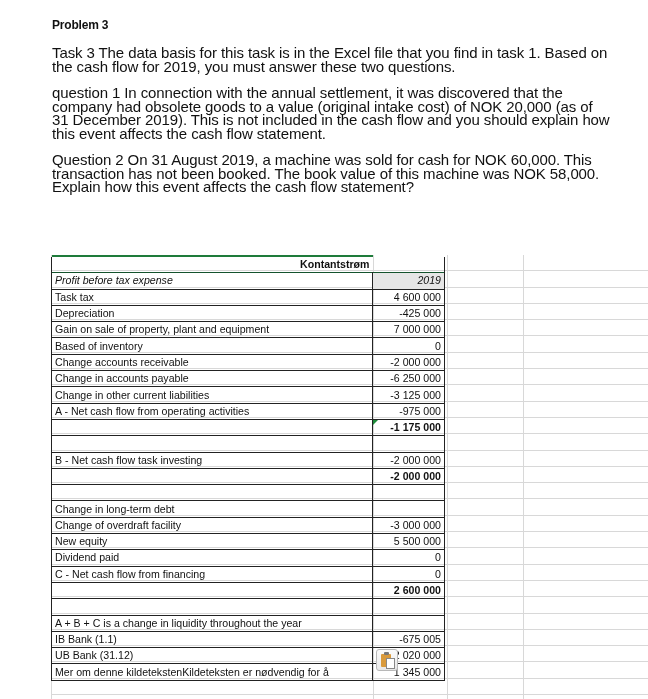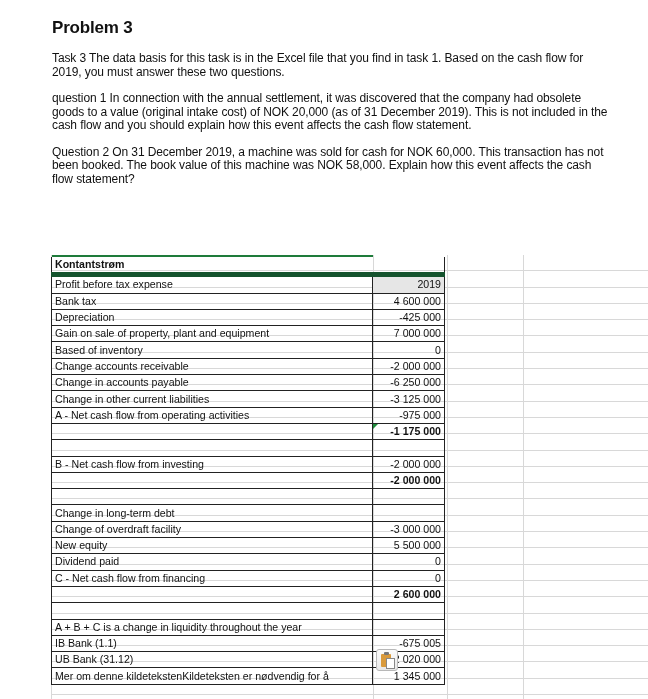--- a/index.html
+++ b/index.html
@@ -1,49 +1,49 @@
 <!DOCTYPE html>
 <html><head>
   <meta charset="utf-8">
   <style>
     html, body { margin: 0; padding: 0; background: #ffffff; }
     body { width: 648px; height: 699px; position: relative; overflow: hidden; font-family: "Liberation Sans", sans-serif; color: #111; }
     .doc { position: absolute; left: 52px; top: 18px; width: 560px; }
-    .title { font-weight: bold; font-size: 17px; margin: 0 0 14px 0; letter-spacing: -0.2px; }
-    .para { font-size: 12px; line-height: 13.5px; margin: 0 0 13px 0; letter-spacing: -0.1px; }
+    .title { font-weight: bold; font-size: 12px; margin: 0 0 14px 0; letter-spacing: -0.2px; }
+    .para { font-size: 15px; line-height: 13.5px; margin: 0 0 13px 0; letter-spacing: -0.1px; }
 
     .sheet { position: absolute; left: 51px; top: 255px; width: 597px; height: 444px; }
     .gridbg { position: absolute; left: 0; top: 0; width: 597px; height: 444px;
       background-image: repeating-linear-gradient(to bottom, transparent 0px, transparent 15.3px, #d8d8d8 15.3px, #d8d8d8 16.3px); }
     .vline { position: absolute; top: 0; width: 1px; height: 444px; background: #d8d8d8; }
     .greenbar { position: absolute; left: 1px; top: 0; width: 321px; height: 2px; background: #1e7b3a; }
     table.cf { position: absolute; left: 0; top: 2px; border-collapse: collapse; font-size: 10.6px; font-family: "Liberation Sans", sans-serif; background: transparent; }
     table.cf td { height: 15.3px; padding: 0 3px; line-height: 15px; white-space: nowrap; border-left: 1px solid #222; border-right: 1px solid #222; }
     table.cf td.label { width: 314px; overflow: hidden; }
     table.cf td.val { width: 65px; text-align: right; }
-    table.cf tr.bt td { border-top: 5px solid #14532d; }
+    table.cf tr.bt td { border-top: 1px solid #14532d; font-style: italic; }
     table.cf tr.bb td { border-bottom: 1px solid #222; }
-    table.cf td.head { text-align: left; font-weight: bold; border-left: 1px solid #222; }
+    table.cf td.head { text-align: right; font-weight: bold; border-left: 1px solid #222; }
     table.cf td.year { background: #e6e6e6; text-align: right; }
     table.cf td.bold { font-weight: bold; }
     .tri { position: relative; }
     .tri::before { content: ""; position: absolute; left: 0; top: 0; width: 0; height: 0; border-top: 5px solid #1e8b3a; border-right: 5px solid transparent; }
     .paste { position: absolute; left: 325px; top: 394px; width: 20px; height: 20px; border: 1px solid #b8b8b8; border-radius: 3px; background: linear-gradient(#fbfbfb, #e8e8e8); }
     .paste .board { position: absolute; left: 4px; top: 4px; width: 10px; height: 13px; background: #d99a3c; border-radius: 1px; }
     .paste .clip { position: absolute; left: 7px; top: 2px; width: 5px; height: 3px; background: #777; border-radius: 1px; }
     .paste .sheetp { position: absolute; left: 9px; top: 8px; width: 7px; height: 9px; background: #fff; border: 1px solid #888; }
   </style>
 </head>
 <body>
 
 <div class="doc">
   <div class="title">Problem 3</div>
   <p class="para">Task 3 The data basis for this task is in the Excel file that you find in task 1. Based on the cash flow for 2019, you must answer these two questions.</p>
   <p class="para">question 1 In connection with the annual settlement, it was discovered that the company had obsolete goods to a value (original intake cost) of NOK 20,000 (as of 31 December 2019). This is not included in the cash flow and you should explain how this event affects the cash flow statement.</p>
-  <p class="para">Question 2 On 31 December 2019, a machine was sold for cash for NOK 60,000. This transaction has not been booked. The book value of this machine was NOK 58,000. Explain how this event affects the cash flow statement?</p>
+  <p class="para">Question 2 On 31 August 2019, a machine was sold for cash for NOK 60,000. This transaction has not been booked. The book value of this machine was NOK 58,000. Explain how this event affects the cash flow statement?</p>
 </div>
 
 <div class="sheet">
   <div class="gridbg"></div>
   <div class="vline" style="left:0px"></div>
   <div class="vline" style="left:322px"></div>
   <div class="vline" style="left:396px"></div>
   <div class="vline" style="left:472px"></div>
   <div class="greenbar"></div>
 
@@ -51,21 +51,21 @@
     <tbody>
       <tr>
         <td class="label head" style="border-right:none;">Kontantstrøm</td>
         <td class="val" style="border-left:none;"></td>
       </tr>
       <tr class="bt bb">
         <td class="label">Profit before tax expense</td>
         <td class="val year">2019</td>
       </tr>
       <tr class="bb">
-        <td class="label">Bank tax</td>
+        <td class="label">Task tax</td>
         <td class="val">4 600 000</td>
       </tr>
       <tr class="bb">
         <td class="label">Depreciation</td>
         <td class="val">-425 000</td>
       </tr>
       <tr class="bb">
         <td class="label">Gain on sale of property, plant and equipment</td>
         <td class="val">7 000 000</td>
       </tr>
@@ -91,21 +91,21 @@
       </tr>
       <tr class="bb">
         <td class="label"></td>
         <td class="val bold tri">-1 175 000</td>
       </tr>
       <tr class="bb">
         <td class="label"></td>
         <td class="val"></td>
       </tr>
       <tr class="bb">
-        <td class="label">B - Net cash flow from investing</td>
+        <td class="label">B - Net cash flow task investing</td>
         <td class="val">-2 000 000</td>
       </tr>
       <tr class="bb">
         <td class="label"></td>
         <td class="val bold">-2 000 000</td>
       </tr>
       <tr class="bb">
         <td class="label"></td>
         <td class="val"></td>
       </tr>

